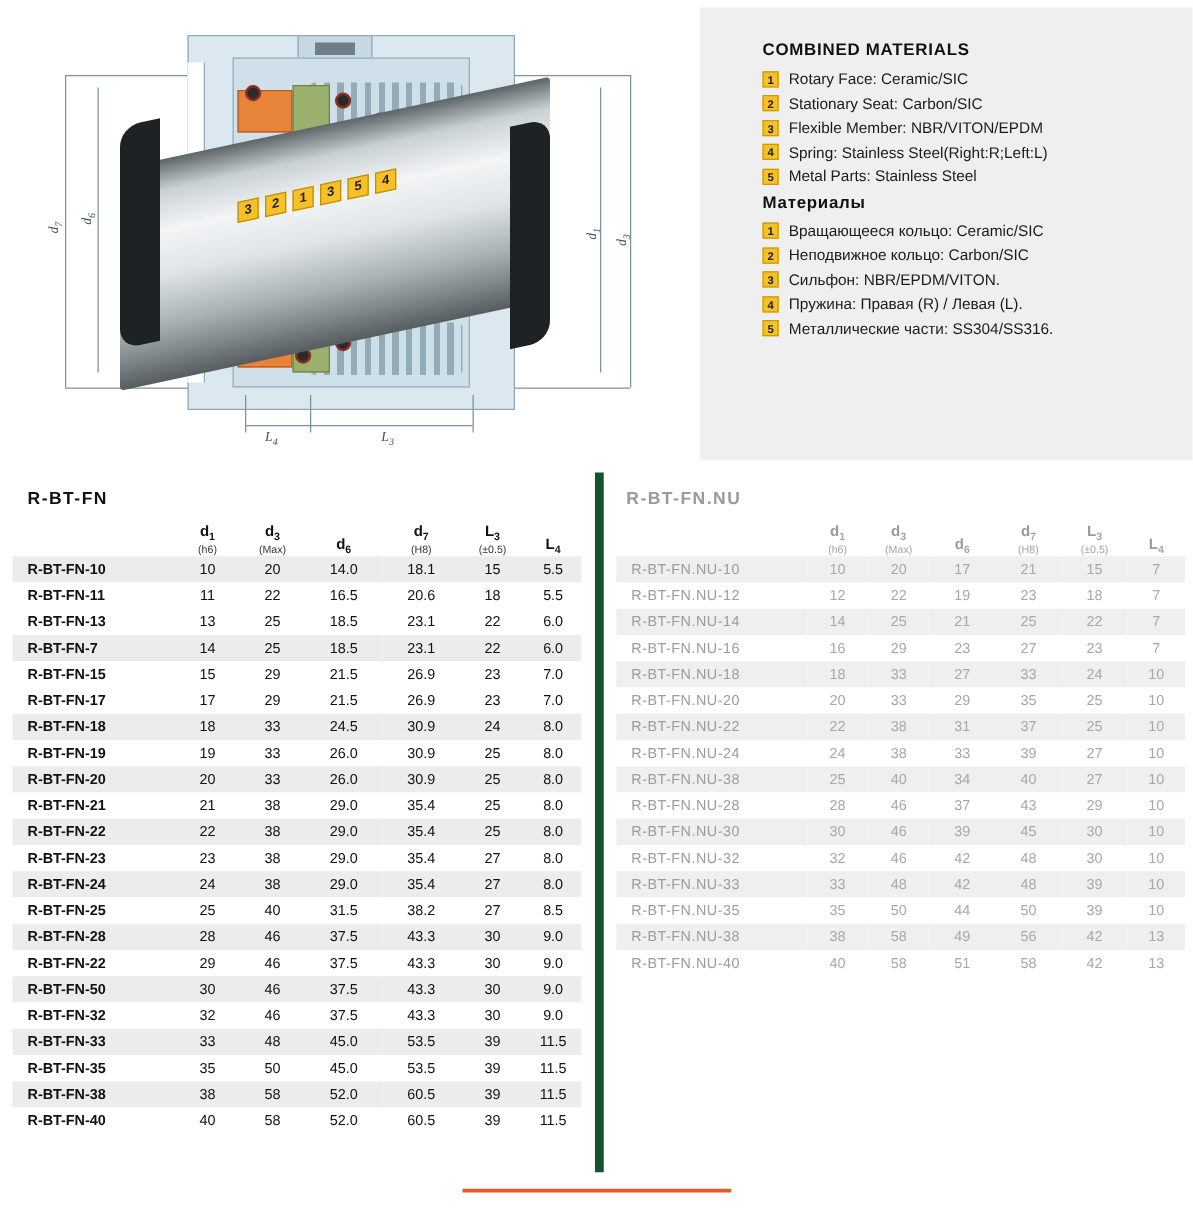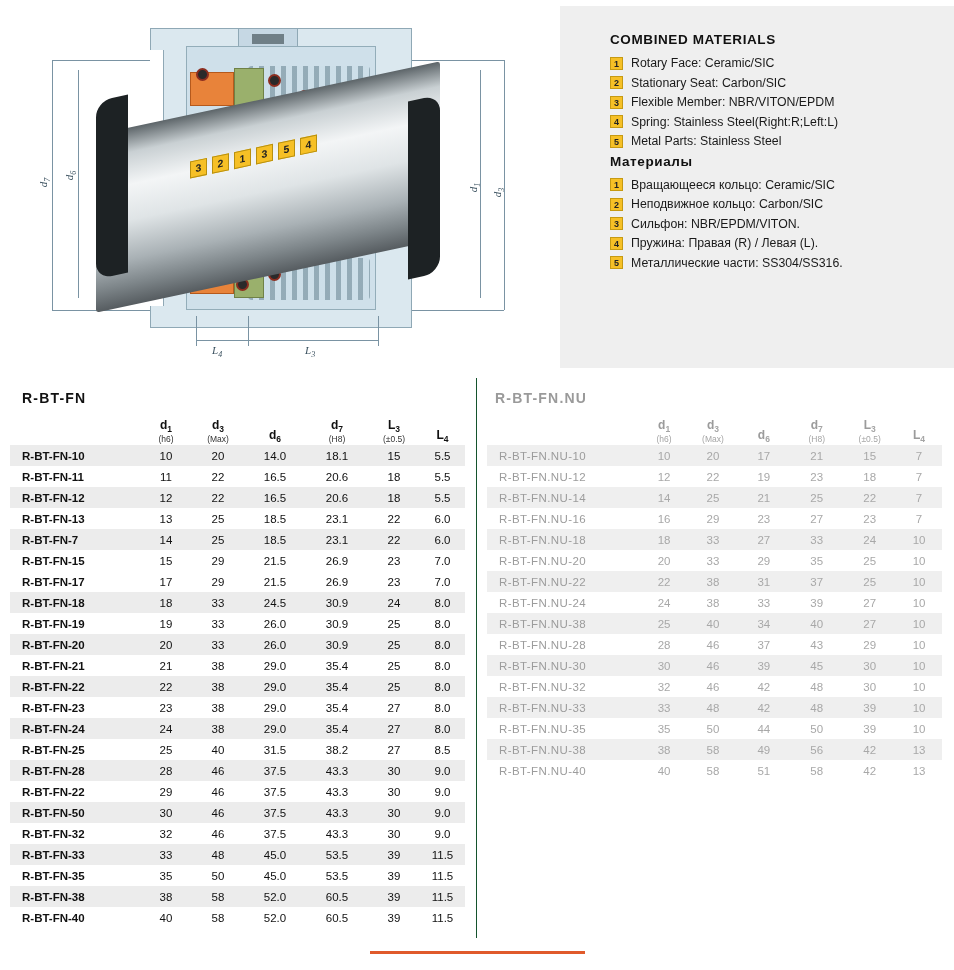--- a/index.html
+++ b/index.html
@@ -154,21 +154,21 @@
     width: 952px; height: 560px;
     display: flex;
     gap: 0px;
   }
   .table-wrap {
     width: 477px;
     background: #ffffff;
     padding: 0;
     position: relative;
   }
-  .table-wrap.right { border-left: 1px solid #14532d; }
+  .table-wrap.right { border-left: 7px solid #14532d; }
   .tbl-title {
     font-size: 14px;
     font-weight: bold;
     letter-spacing: 1.2px;
     padding: 12px 0 12px 22px;
     color: #111;
   }
   .table-wrap.right .tbl-title { color: #9a9a9a; padding-left: 18px; }
   table { border-collapse: collapse; width: 455px; margin-left: 10px; }
   th, td { font-size: 11.5px; padding: 0; height: 21px; }
@@ -341,29 +341,20 @@
           </tr>
           <tr class="even">
             <td class="name">R-BT-FN-11</td>
             <td>11</td>
             <td>22</td>
             <td>16.5</td>
             <td>20.6</td>
             <td>18</td>
             <td>5.5</td>
           </tr>
-          <tr class="odd">
-            <td class="name">R-BT-FN-12</td>
-            <td>12</td>
-            <td>22</td>
-            <td>16.5</td>
-            <td>20.6</td>
-            <td>18</td>
-            <td>5.5</td>
-          </tr>
           <tr class="even">
             <td class="name">R-BT-FN-13</td>
             <td>13</td>
             <td>25</td>
             <td>18.5</td>
             <td>23.1</td>
             <td>22</td>
             <td>6.0</td>
           </tr>
           <tr class="odd">

